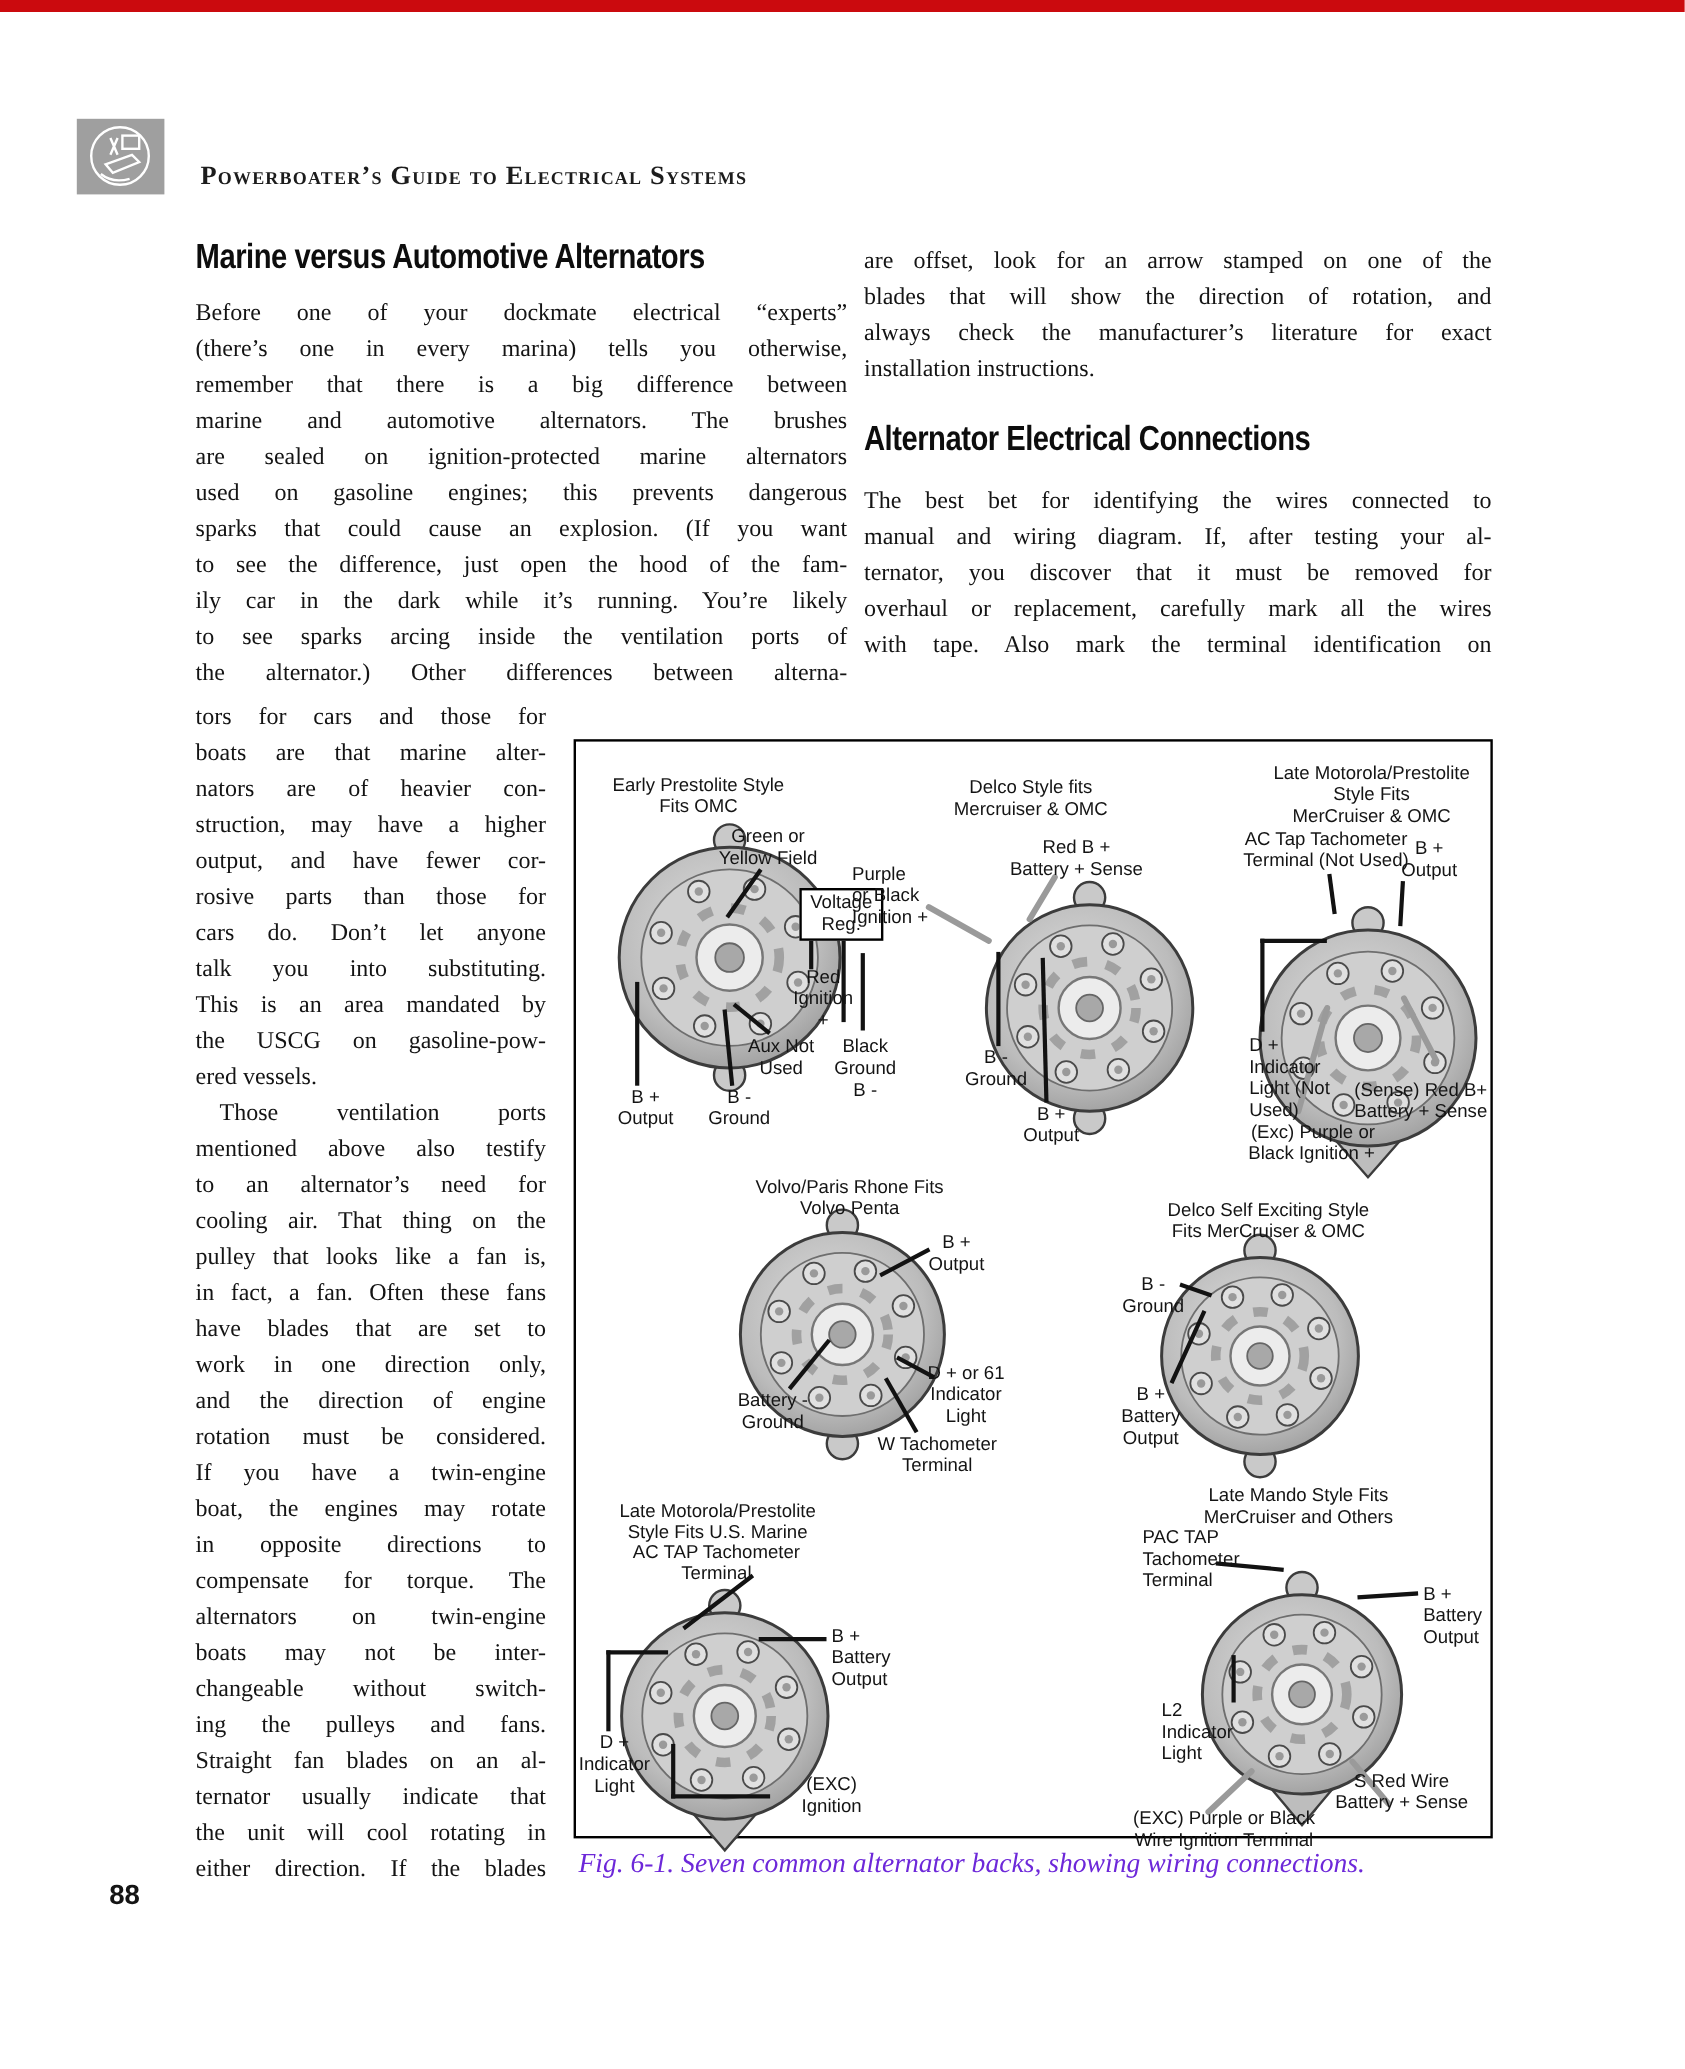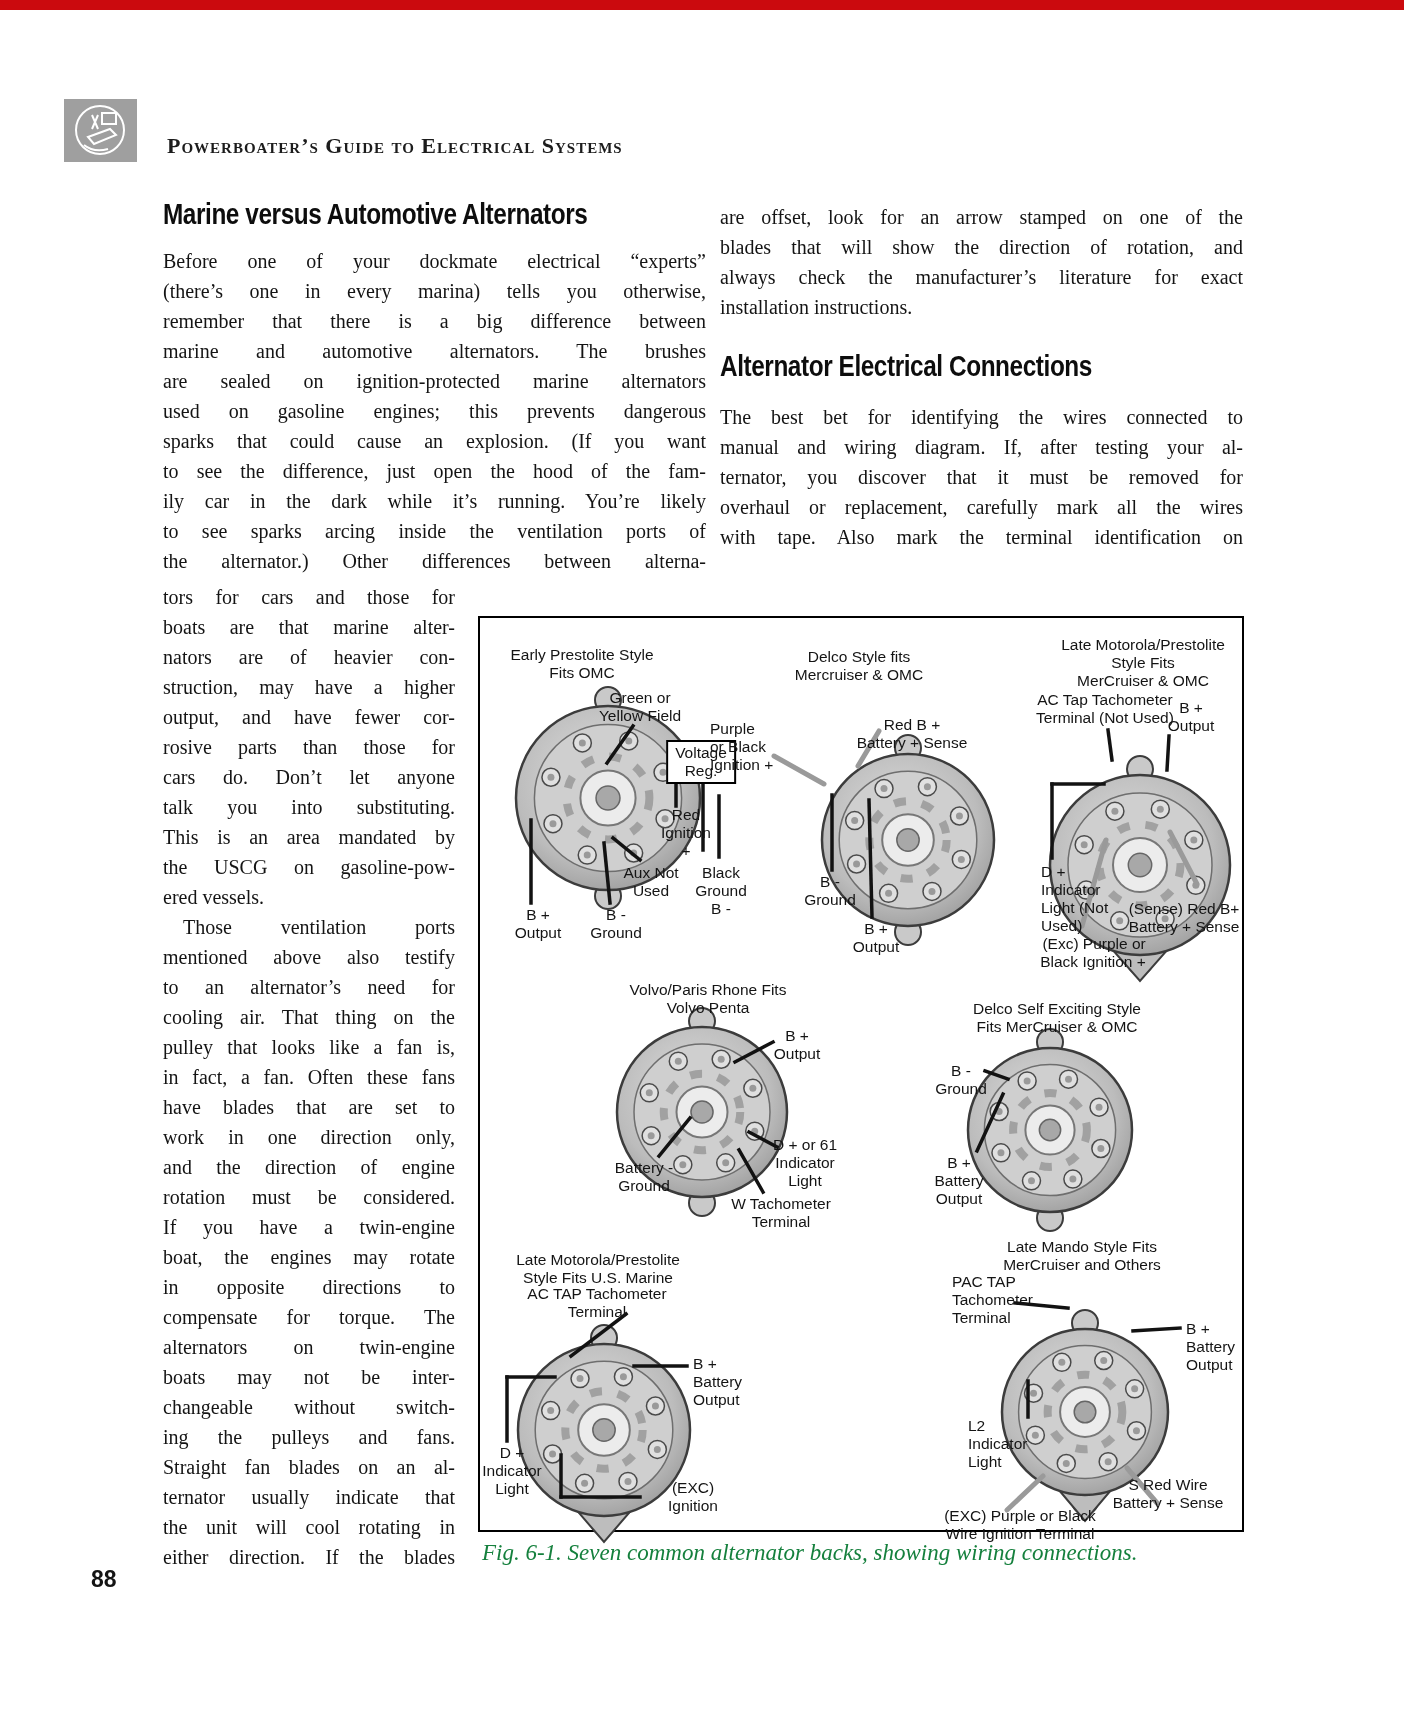--- a/index.html
+++ b/index.html
@@ -21,21 +21,21 @@
   .colwide{left:163px;top:246px;width:543px}
   .colnarrow{left:163px;top:582px;width:292px}
   .colright1{left:720px;top:202px;width:523px}
   .colright2{left:720px;top:402px;width:523px}
   .figframe{left:478px;top:616px;width:762px;height:912px;border:2px solid #000;background:#fff}
   #fig-svg{left:0;top:0;width:1404px;height:1724px;pointer-events:none}
   .fig-label{position:absolute;font-family:"Liberation Sans",sans-serif;font-size:15.5px;
              line-height:18px;color:#141414;white-space:nowrap;text-align:left}
   .fig-label.c{transform:translateX(-50%);text-align:center}
   .fig-label.boxed{border:2px solid #000;background:#fff;padding:2px 7px}
-  .caption{left:482px;top:1540px;font-style:italic;font-size:23px;color:#15803d;white-space:nowrap}
+  .caption{left:482px;top:1540px;font-style:italic;font-size:23px;color:#6d28d9;white-space:nowrap}
   .pagenum{left:91px;top:1566px;font-family:"Liberation Sans",sans-serif;font-weight:700;font-size:23px}
   .logo svg{display:block}
 </style>
 </head>
 <body>
 
 <div class="abs topbar" id="topbar" style="background: rgb(203, 10, 14);"></div>
 
 <div class="abs logo">
   <svg width="73" height="63" viewBox="0 0 73 63">
@@ -356,21 +356,21 @@
       <div>Output</div>
     </div>
     <div class="fig-label c" style="left: 616px; top: 906px;">
       <div>B -</div>
       <div>Ground</div>
     </div>
     <div class="fig-label c" style="left: 859px; top: 648px;">
       <div>Delco Style fits</div>
       <div>Mercruiser &amp; OMC</div>
     </div>
-    <div class="fig-label c" style="left: 897px; top: 716px; margin-left: 15px;">
+    <div class="fig-label c" style="left: 897px; top: 698px;">
       <div>Red B +</div>
       <div>Battery +  Sense</div>
     </div>
     <div class="fig-label" style="left: 710px; top: 720px;">
       <div>Purple</div>
       <div>or Black</div>
       <div>Ignition +</div>
     </div>
     <div class="fig-label c" style="left: 830px; top: 873px;">
       <div>B -</div>

